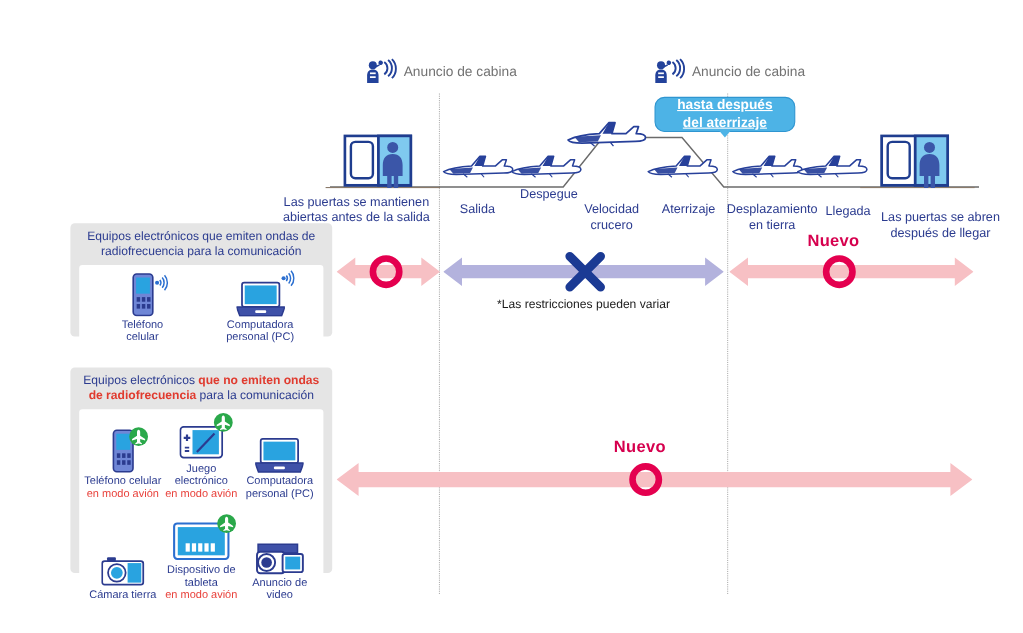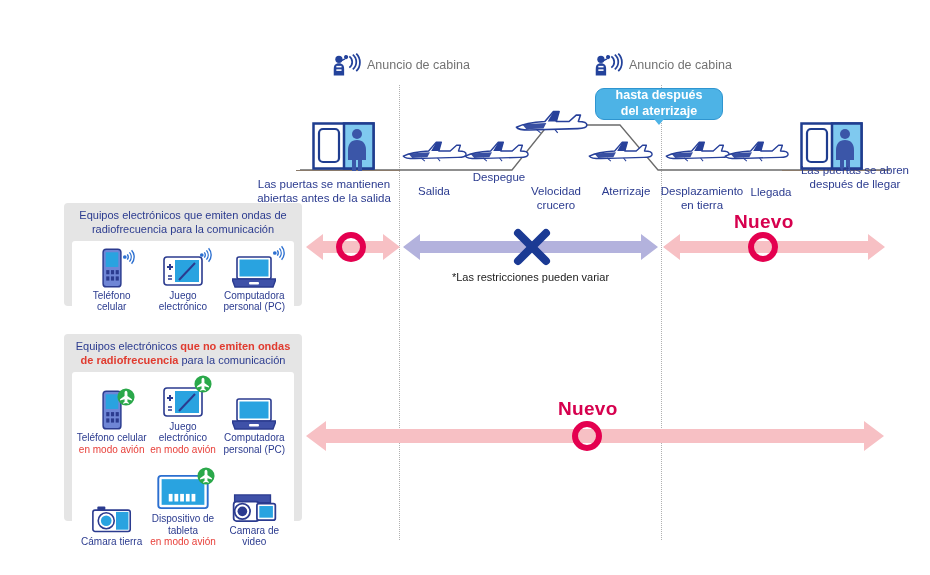--- a/index.html
+++ b/index.html
@@ -119,21 +119,21 @@
     justify-content: center;
     margin-bottom: 2px;
   }
 
   
   .arrow { position: absolute; }
   .nuevo {
     position: absolute;
     color: #d6004e;
     font-weight: bold;
-    font-size: 19px;
+    font-size: 15px;
     letter-spacing: 0.3px;
   }
   .ring {
     position: absolute;
     border-radius: 50%;
     border: 6px solid #e4004f;
     background: transparent;
   }
   .xmark { position: absolute; }
 
@@ -261,21 +261,21 @@
   </div>
 
   <div class="announce" style="left:590px; top:52px;">
     <svg width="34" height="26" viewBox="-2 -3 36 30">
       <use href="#announcer"></use>
     </svg>
     <span class="announce-label">Anuncio de cabina</span>
   </div>
 
 
-  <div class="bubble" style="left:595px; top:88px; width:128px; height:32px;">
+  <div class="bubble" style="left:595px; top:88px; width:128px; height:32px;text-decoration:underline;">
     <div>
       <div>hasta después</div>
       <div>del aterrizaje</div>
     </div>
   </div>
 
   <svg class="abs" style="left:300px; top:110px;" width="590" height="62">
     <path d="M0,60 L212,60 L248,15 L320,15 L358,60 L590,60" fill="none" stroke="#6b6b6b" stroke-width="1.3"></path>
   </svg>
 
@@ -325,21 +325,21 @@
   <div class="phase-label" style="left:592px; top:185px; width:68px;">
     <div>Aterrizaje</div>
   </div>
   <div class="phase-label" style="left:659px; top:185px; width:86px;">
     <div>Desplazamiento</div>
     <div>en tierra</div>
   </div>
   <div class="phase-label" style="left:745px; top:186px; width:52px;">
     <div>Llegada</div>
   </div>
-  <div class="phase-label" style="left:795px; top:164px; width:120px;">
+  <div class="phase-label" style="left:795px; top:192px; width:120px;">
     <div>Las puertas se abren</div>
     <div>después de llegar</div>
   </div>
 
   <div class="panel" style="left:64px; top:203px; width:238px; height:103px;">
     <div class="panel-title">
       <span>Equipos electrónicos que emiten ondas de</span>
       <span>radiofrecuencia para la comunicación</span>
     </div>
     <div class="panel-body">
@@ -351,32 +351,20 @@
                 <use href="#mobilephone"></use>
               </svg>
             <svg width="17" height="22" viewBox="0 0 18 26" style="position:absolute;left:50%;margin-left:6px;top:0;">
                 <use href="#rfwaves"></use>
               </svg>
           </div>
           <div>Teléfono</div>
           <div>celular</div>
         </div>
 
-        <div class="dev">
-          <div class="glyph">
-            <svg width="40" height="34" viewBox="0 0 40 34">
-                <use href="#handheldgame"></use>
-              </svg>
-            <svg width="17" height="22" viewBox="0 0 18 26" style="position:absolute;left:50%;margin-left:12px;top:-2px;">
-                <use href="#rfwaves"></use>
-              </svg>
-          </div>
-          <div>Juego</div>
-          <div>electrónico</div>
-        </div>
 
         <div class="dev">
           <div class="glyph">
             <svg width="44" height="33" viewBox="0 0 44 33">
                 <use href="#laptop"></use>
               </svg>
             <svg width="17" height="22" viewBox="0 0 18 26" style="position:absolute;left:50%;margin-left:14px;top:-4px;">
                 <use href="#rfwaves"></use>
               </svg>
           </div>
@@ -454,21 +442,21 @@
           <div>Dispositivo de tableta</div>
           <span class="sub">en modo avión</span>
         </div>
 
         <div class="dev">
           <div class="glyph">
             <svg width="46" height="32" viewBox="0 0 46 33">
                 <use href="#videocamera"></use>
               </svg>
           </div>
-          <div>Camara de video</div>
+          <div>Anuncio de video</div>
         </div>
       </div>
 
     </div>
   </div>
 
   <svg class="arrow" style="left:306px; top:231px;" width="94" height="32" viewBox="0 0 94 32">
     <path d="M0,16 L17,3 L17,10 L77,10 L77,3 L94,16 L77,29 L77,22 L17,22 L17,29 Z" fill="#f7c0c4"></path>
   </svg>
   <div class="ring" style="left:336px; top:232px; width:30px; height:30px;"></div>

